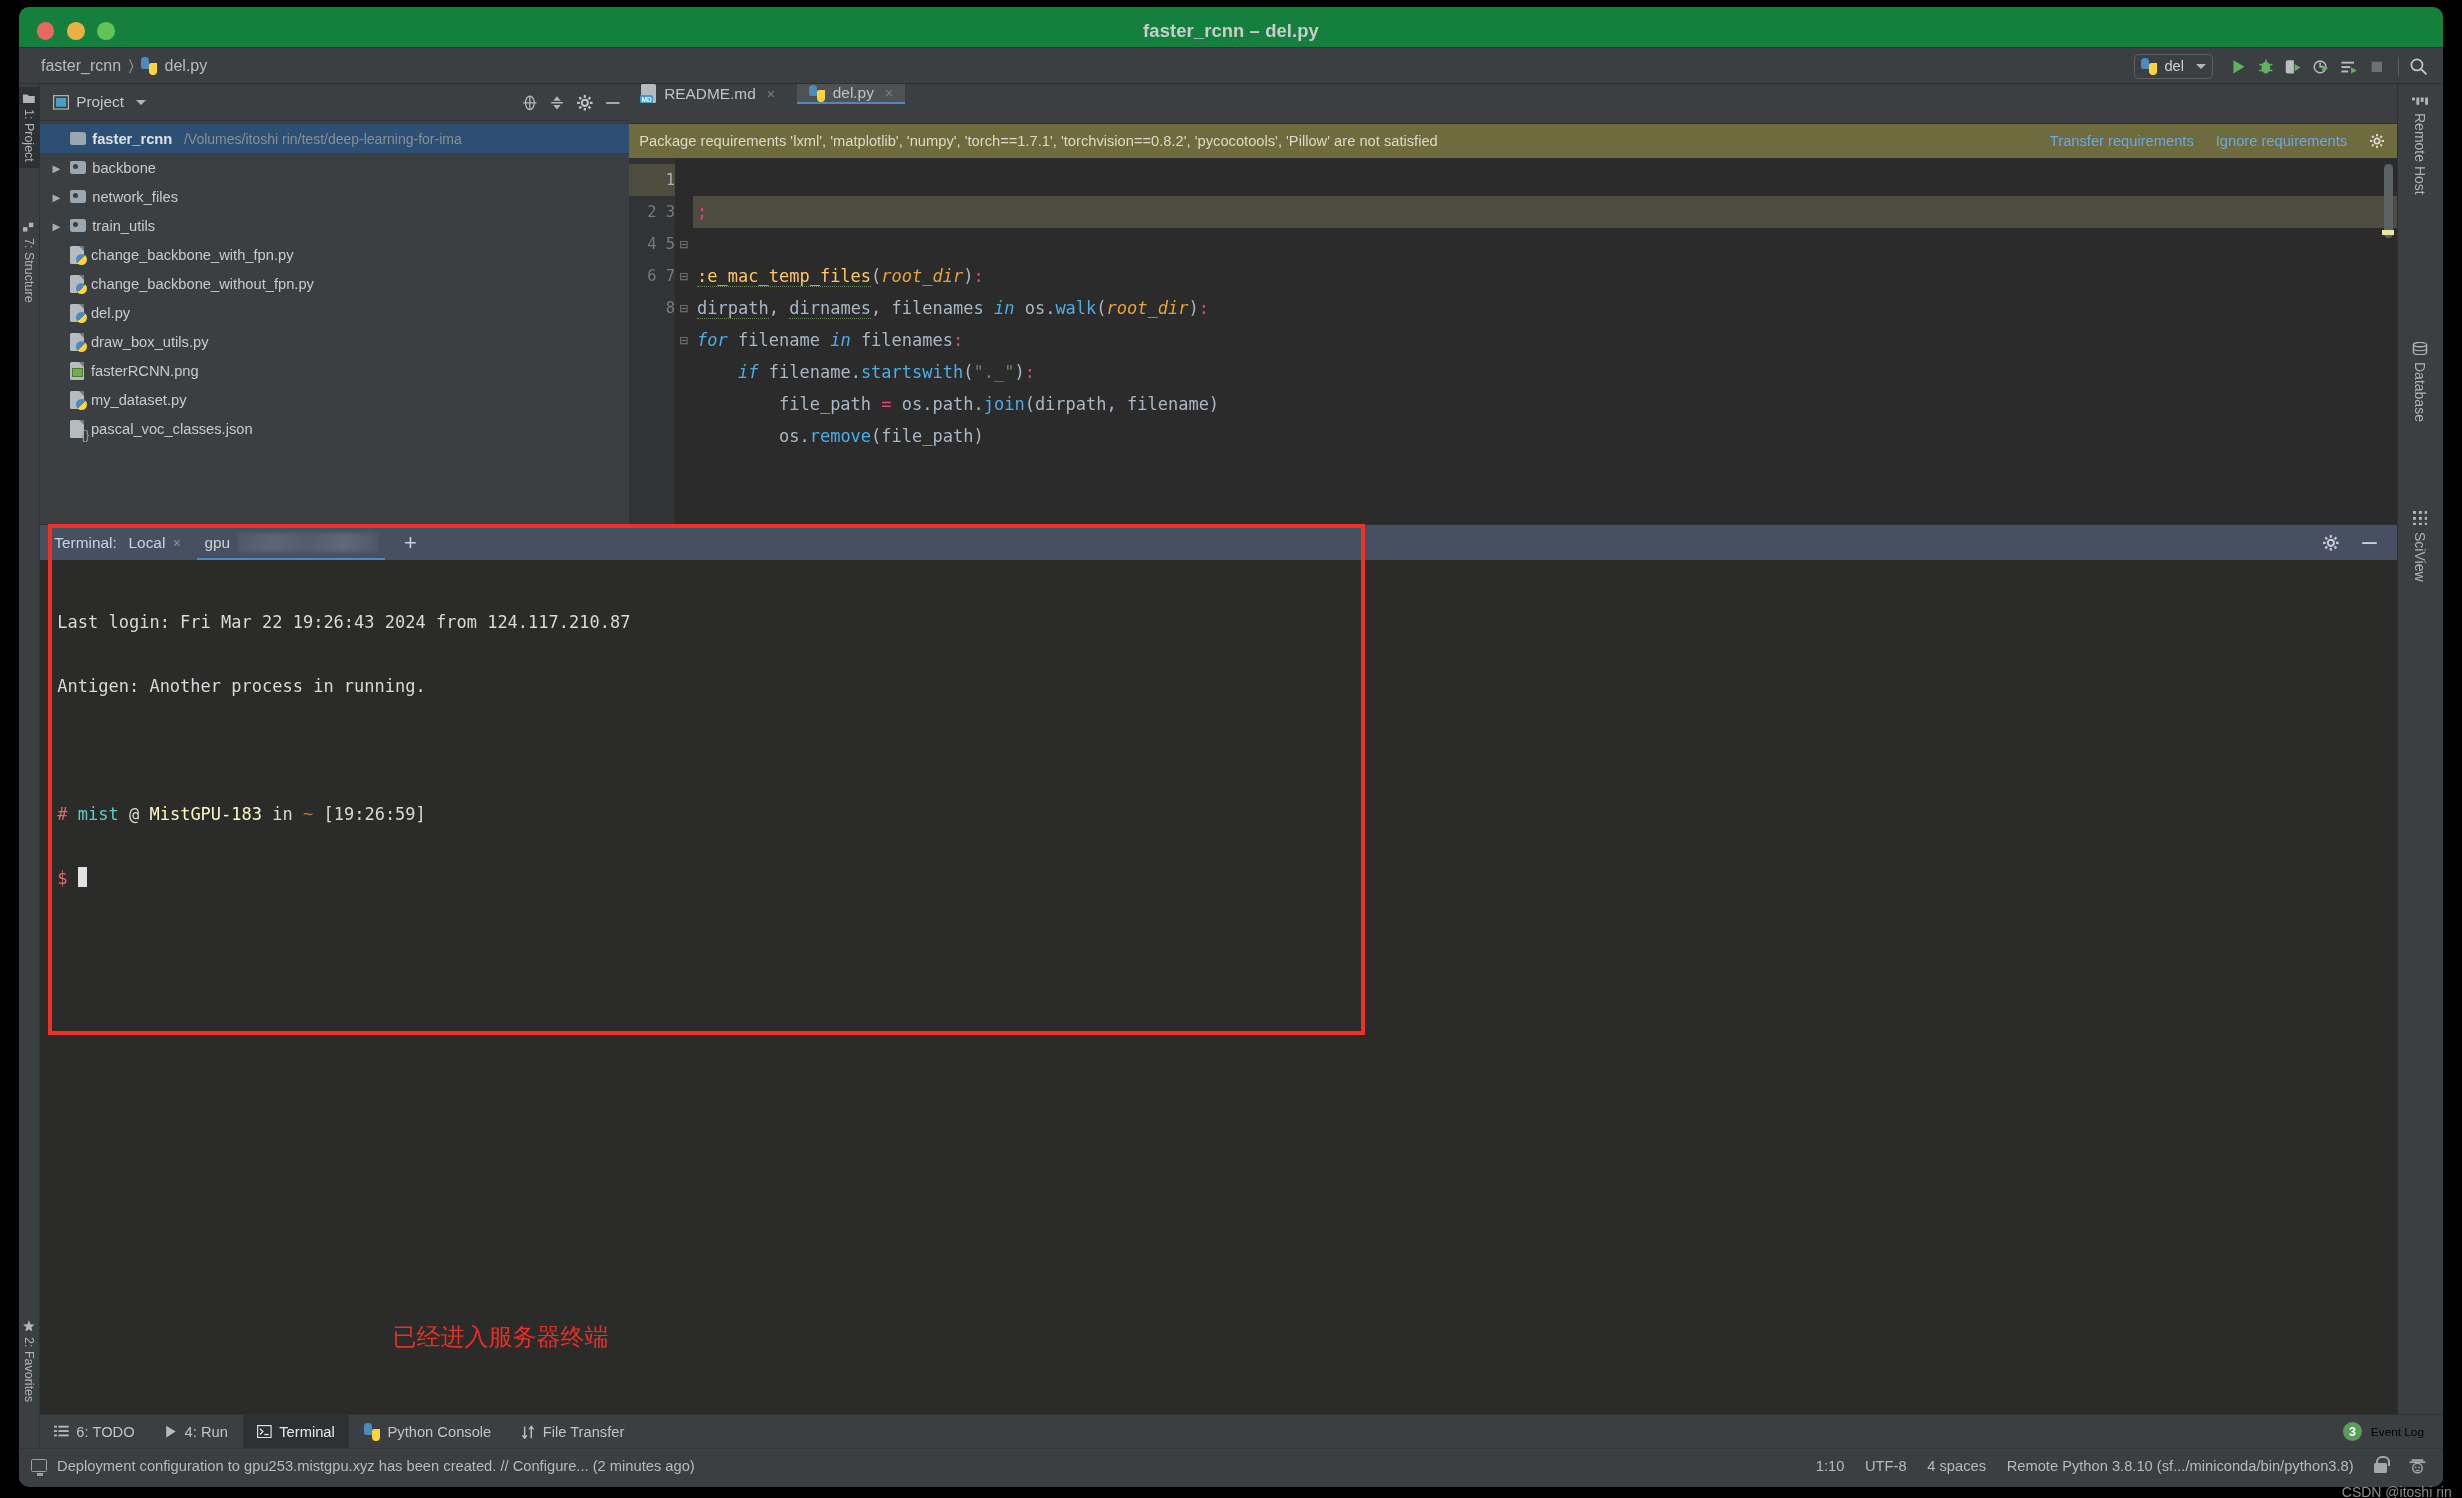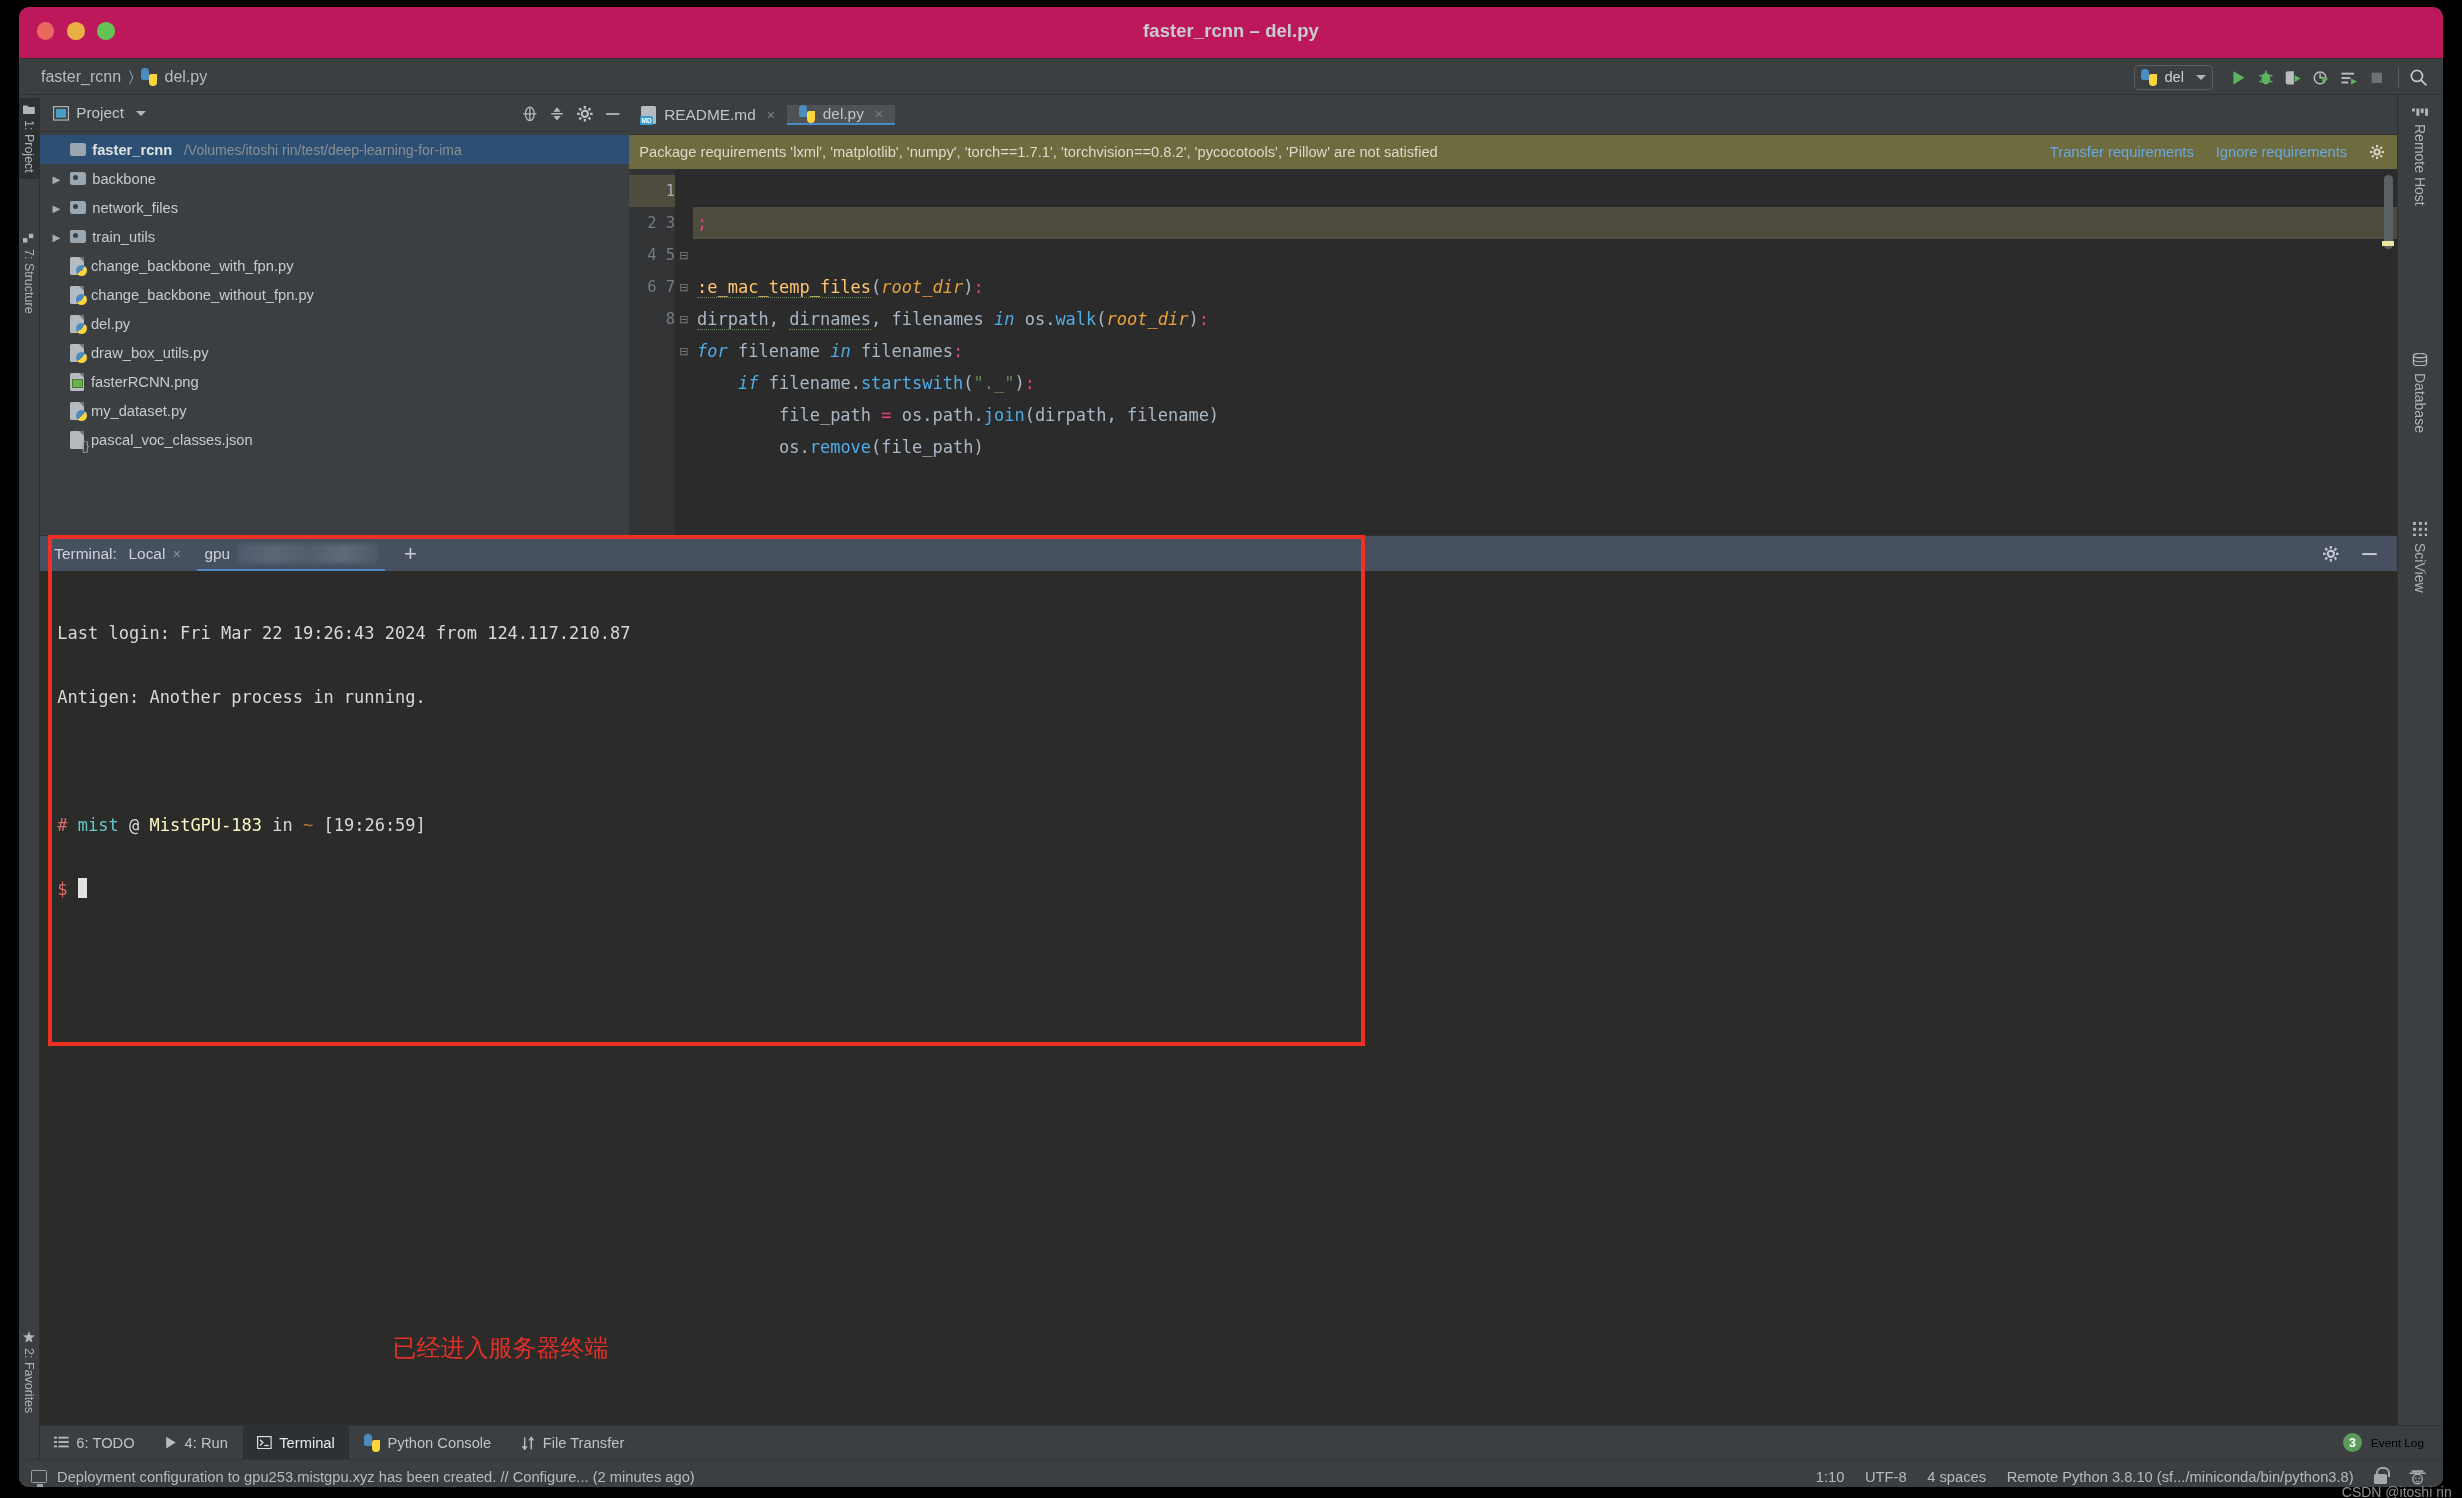--- a/index.html
+++ b/index.html
@@ -17,22 +17,22 @@
     width: 2424px; height: 1480px;
     background: #3c3f41;
     border-radius: 10.3px;
     overflow: hidden;
     box-shadow: 0 4.4px 29px rgba(0,0,0,.8);
   }
 
   
   #titlebar {
     position: relative;
-    height: 52px;
-    background: #be185d;
+    height: 41px;
+    background: #15803d;
     border-bottom: 0.7px solid #2f3133;
   }
   #traffic { position: absolute; left: 17.7px; top: 14.7px; display: flex; gap: 12.5px; }
   .light { width: 17.7px; height: 17.7px; border-radius: 50%; }
   .light.red { background: #e8685f; }
   .light.yellow { background: #e9b143; }
   .light.green { background: #62c254; }
   #win-title {
     position: absolute; left: 0; right: 0; top: 12.5px;
     text-align: center;
@@ -145,22 +145,23 @@
     content:"{}"; position:absolute; right:-5px; bottom:-4px; font-size:12px; color:#9aa0a6;
   }
 
   
   #editor-area {
     position: absolute; left: 610px; right: 46px; top: 0; bottom: 0;
     background: #2b2b2b;
   }
   #tabs {
     height: 40px; background: #3c3f41;
-    display: flex; align-items: center;
+    display: flex; align-items: flex-start;
     border-bottom: 0.7px solid #2f3133;
+    gap: 10px;
   }
   .etab {
     display: flex; align-items: center; gap: 8px;
     padding: 0 11.8px; font-size: 15.4px; color: #c0c3c5;
   }
   .etab.active { background: #4e5254; border-bottom: 2.2px solid #4a88c7; }
   .etab .x { color: #7e8285; font-size: 14.7px; margin-left: 2.9px; }
   .md-ic {
     width: 15.4px; height: 18.4px; background: #b4bcc2; border-radius: 1.5px; position: relative;
   }

